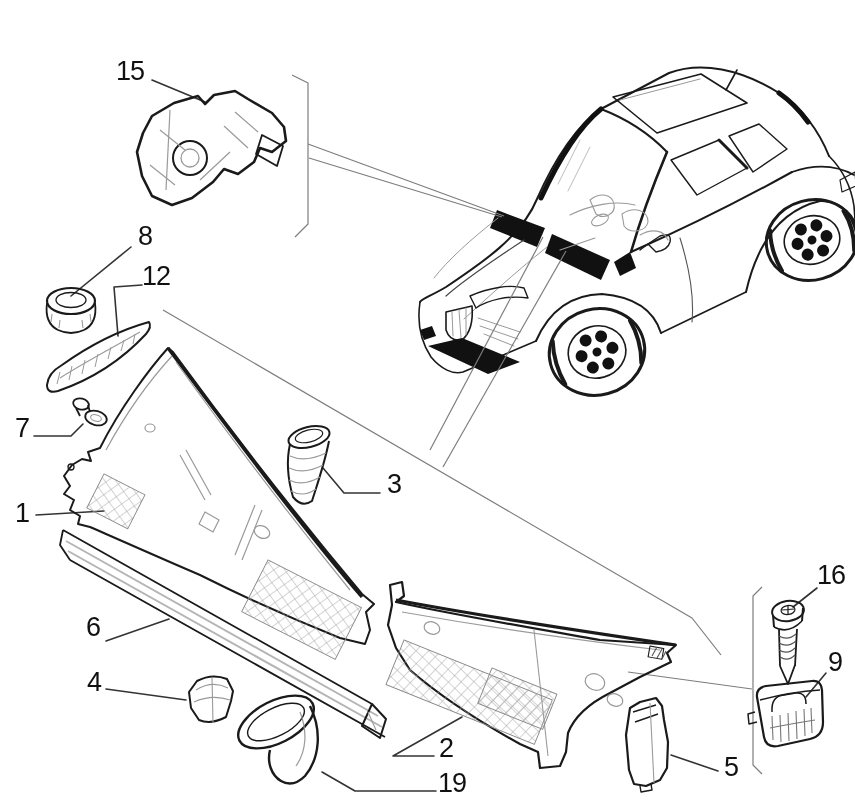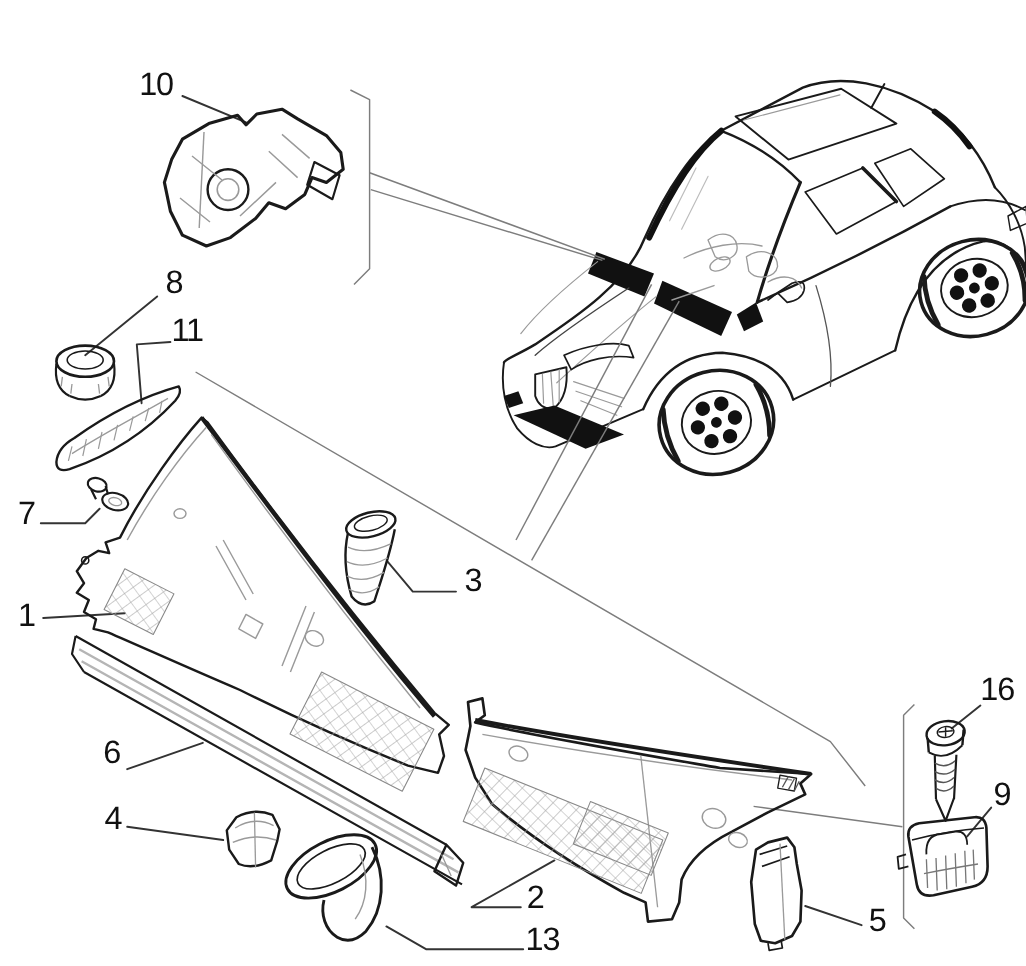--- a/index.html
+++ b/index.html
@@ -275,18 +275,18 @@
     <div class="callout" style="left:22px;top:513px">1</div>
     <div class="callout" style="left:446px;top:748px">2</div>
     <div class="callout" style="left:394px;top:484px">3</div>
     <div class="callout" style="left:94px;top:682px">4</div>
     <div class="callout" style="left:731px;top:767px">5</div>
     <div class="callout" style="left:93px;top:627px">6</div>
     <div class="callout" style="left:22px;top:428px">7</div>
     <div class="callout" style="left:145px;top:236px">8</div>
     <div class="callout" style="left:835px;top:662px">9</div>
     <div class="callout" style="left:831px;top:575px">16</div>
-    <div class="callout" style="left:156px;top:276px">11</div>
-    <div class="callout" style="left:130px;top:71px">10</div>
-    <div class="callout" style="left:452px;top:783px">13</div>
+    <div class="callout" style="left:156px;top:276px">12</div>
+    <div class="callout" style="left:130px;top:71px">15</div>
+    <div class="callout" style="left:452px;top:783px">19</div>
   </div>
 
 </div>
 
 </body></html>

